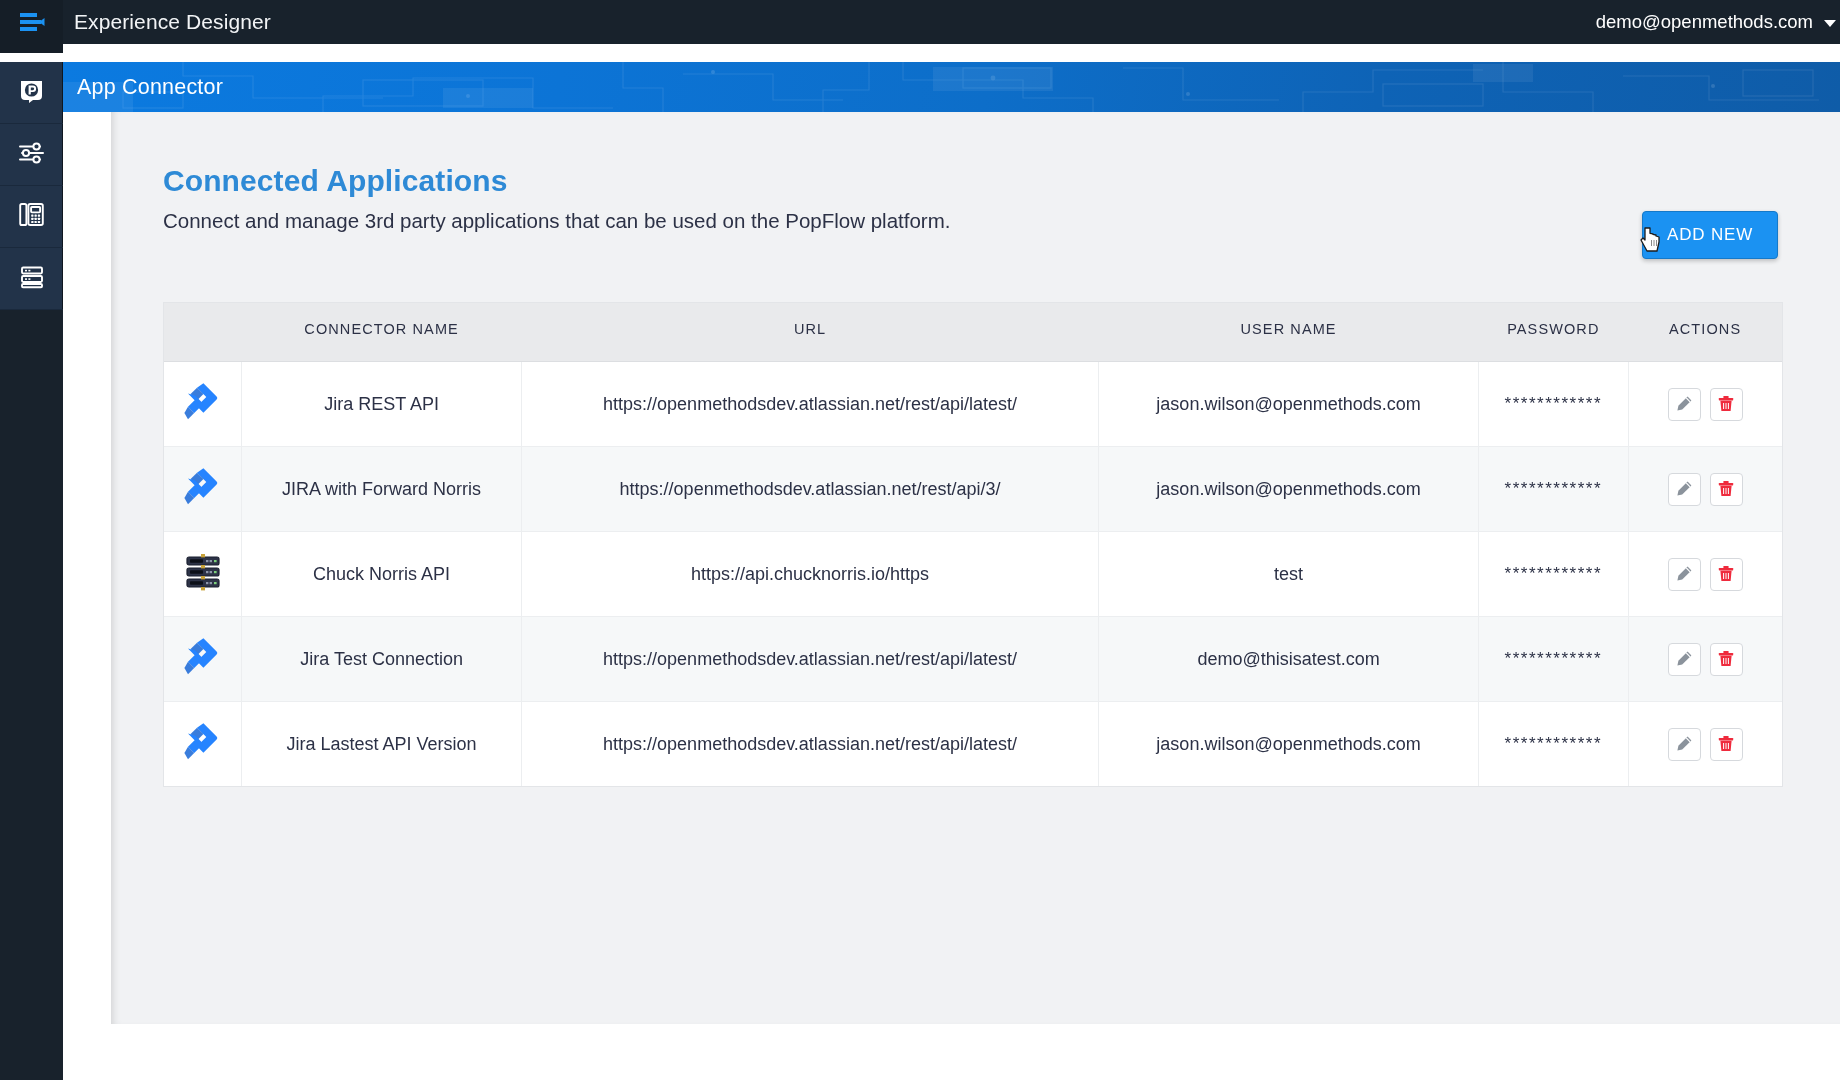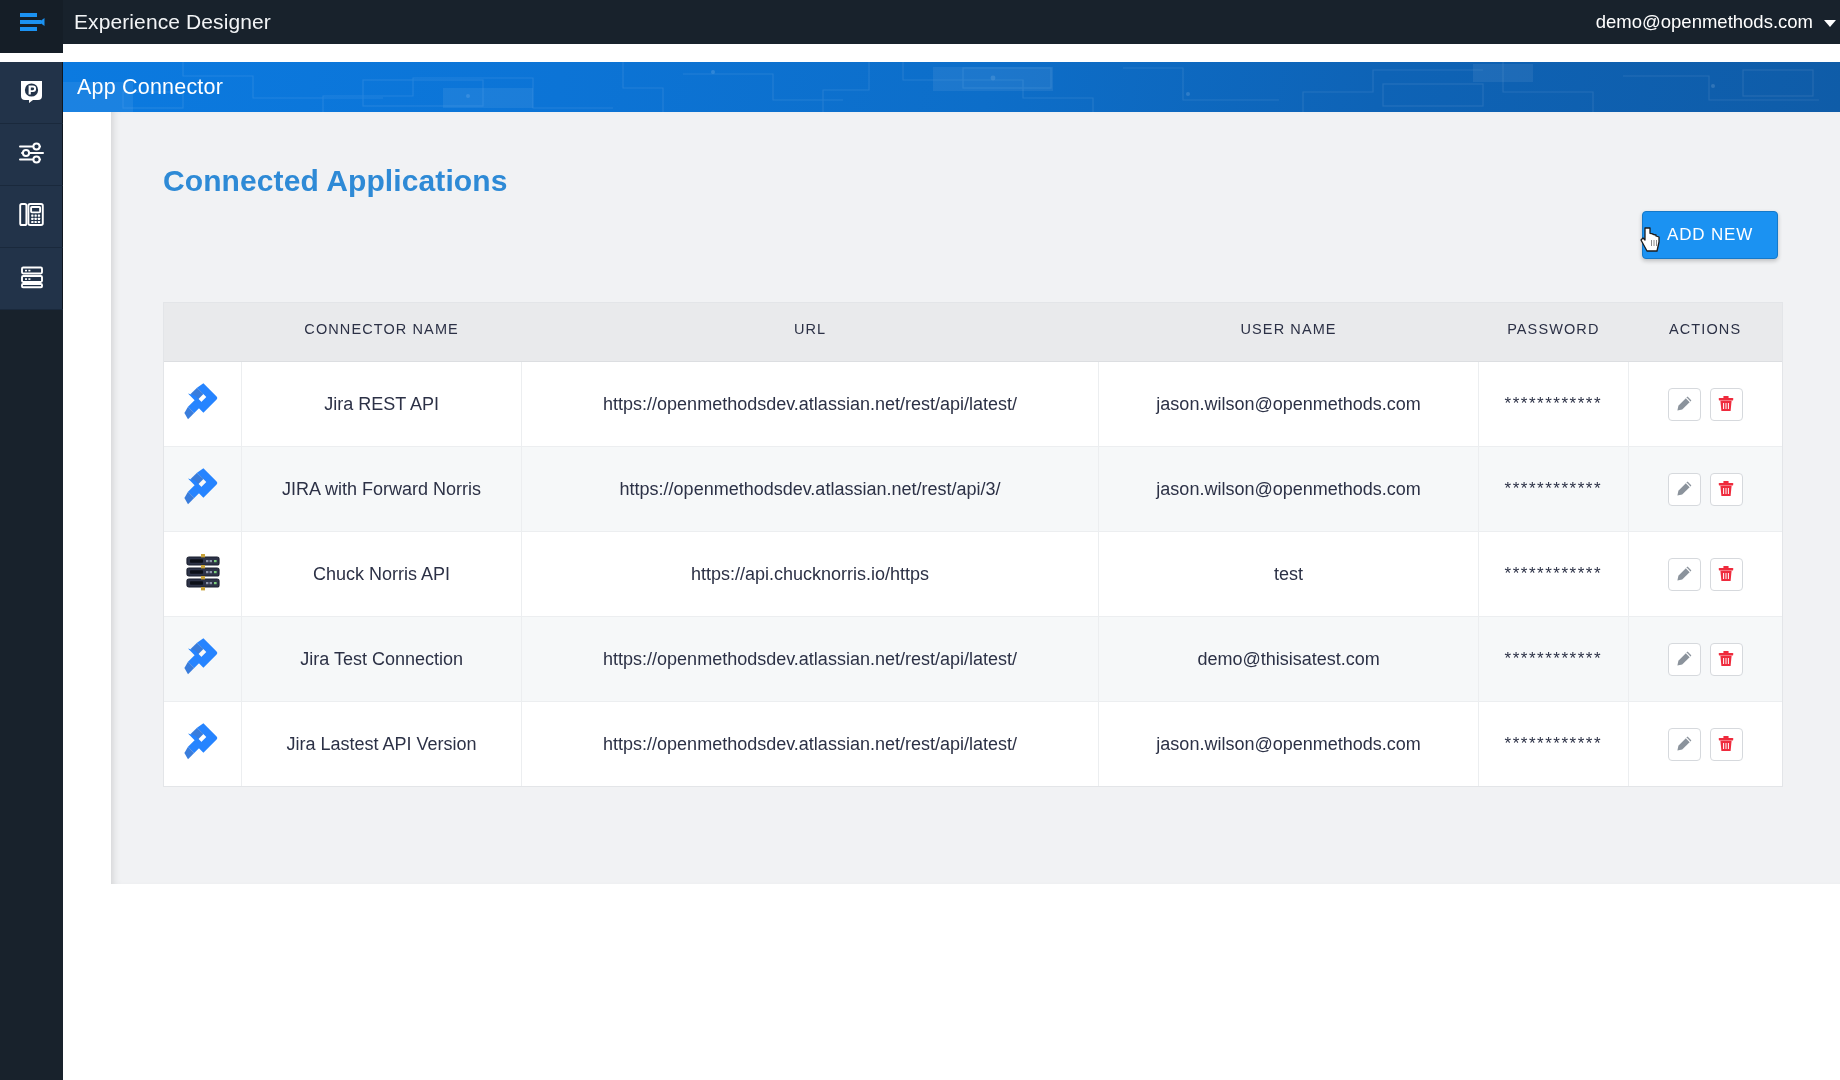--- a/index.html
+++ b/index.html
@@ -72,21 +72,21 @@
     line-height: 50px; padding-left: 14px; letter-spacing: .2px;
   }
 
   
   .page-white-strip {
     position: absolute; top: 112px; left: 63px;
     width: 48px; height: 968px; background: #ffffff;
   }
   .content {
     position: absolute; top: 112px; left: 111px;
-    width: 1729px; height: 772px;
+    width: 1729px; height: 912px;
     background: #f1f2f4;
     box-shadow: inset 7px 0 9px -6px rgba(0,0,0,.16);
   }
 
   .page-head { padding: 52px 0 0 52px; }
   .page-title {
     color: #2e8ad6; font-size: 30px; font-weight: 600; letter-spacing: .1px;
   }
   .page-sub {
     color: #2c3146; font-size: 20.5px; font-weight: 400; margin-top: 11px;
@@ -283,20 +283,21 @@
   </svg>
   <div class="banner-title">App Connector</div>
 </div>
 
 <div class="page-white-strip"></div>
 
 <div class="content">
 
   <div class="page-head">
     <div class="page-title">Connected Applications</div>
+    <div class="page-sub">Connect and manage 3rd party applications that can be used on the PopFlow platform.</div>
   </div>
 
   <button class="add-new-btn">ADD NEW</button>
   <svg class="cursor-hand" style="right:178px; top:115px; left:auto;" width="22" height="26" viewBox="0 0 22 26">
     <path d="M5 1 L5 13 L3 11 L1 13 L7 24 L17 24 L19 15 L19 10 L16 9 L16 8 L13 7.4 L13 6.8 L10 6.3 L10 1 Z" fill="#ffffff" stroke="#1d1d1d" stroke-width="1.3" stroke-linejoin="round"></path>
     <g stroke="#8a8a8a" stroke-width="1">
       <line x1="11.5" y1="13" x2="11.5" y2="19"></line>
       <line x1="14" y1="13" x2="14" y2="19"></line>
       <line x1="16.5" y1="13" x2="16.5" y2="19"></line>
     </g>

